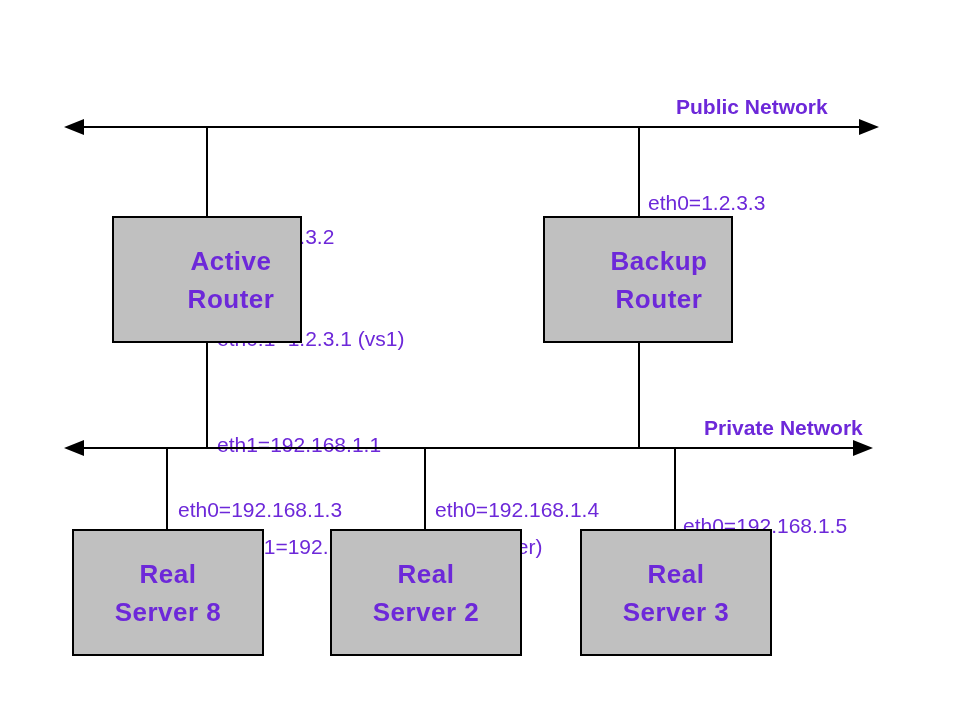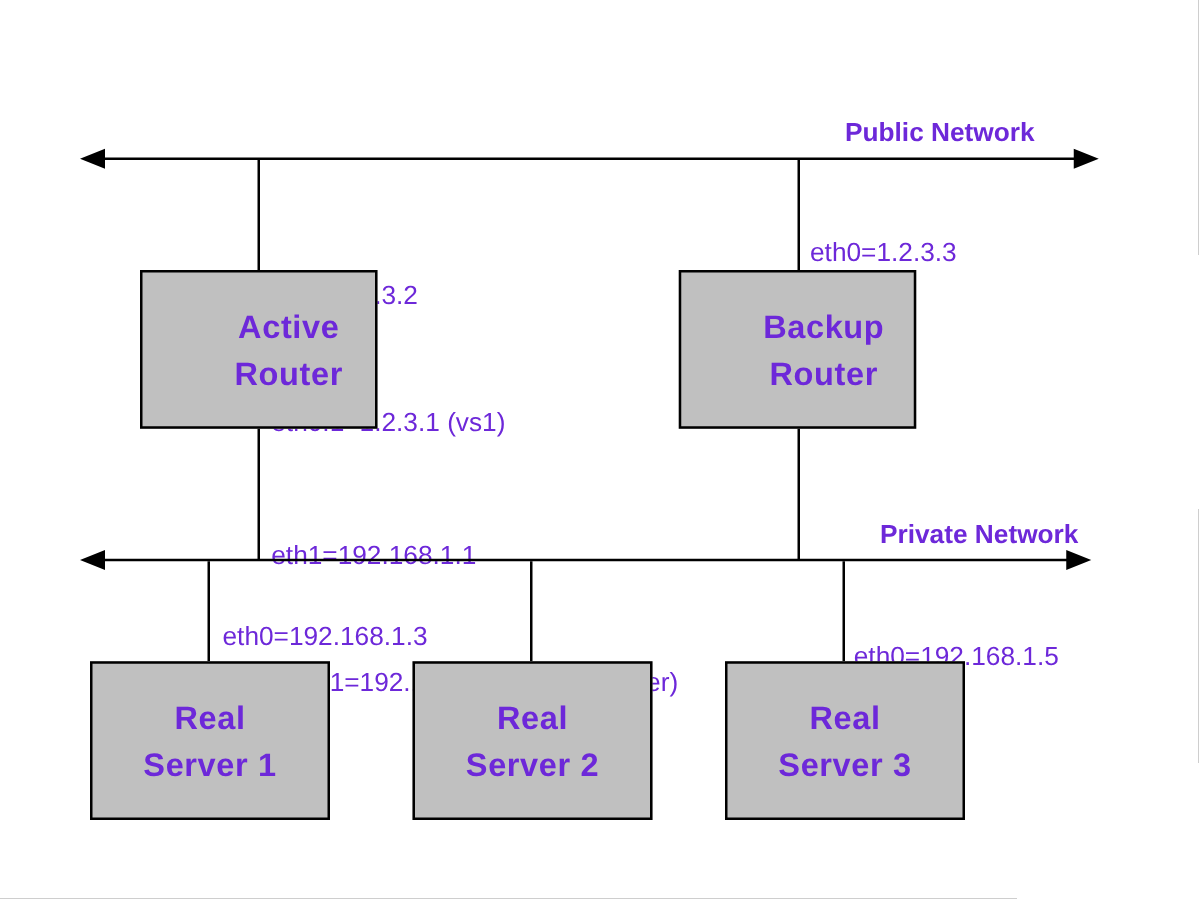--- a/index.html
+++ b/index.html
@@ -93,26 +93,27 @@
   <div class="bus-title" style="left:660px;top:416px;margin-left:44px;">Private Network</div>
   <div class="hline" style="left:78px;top:447px;width:779px;"></div>
   <div class="arrow left" style="left:64px;top:440px;"></div>
   <div class="arrow right" style="left:853px;top:440px;"></div>
 
   <div class="vline" style="left:166px;top:449px;height:80px;"></div>
   <div class="vline" style="left:424px;top:449px;height:80px;"></div>
   <div class="vline" style="left:674px;top:449px;height:80px;"></div>
 
   <div class="iface" style="left:178px;top:493px;">eth0=192.168.1.3</div>
+  <div class="iface" style="left:435px;top:493px;">eth0=192.168.1.4</div>
   <div class="iface" style="left:683px;top:493px;margin-top:16px;">eth0=192.168.1.5</div>
 
   <div class="node" style="left:72px;top:529px;width:192px;height:127px;">
     <div class="node-label">
       <span>Real</span><br>
-      <span>Server 1</span>
+      <span>Server 8</span>
     </div>
   </div>
   <div class="node" style="left:330px;top:529px;width:192px;height:127px;">
     <div class="node-label">
       <span>Real</span><br>
       <span>Server 2</span>
     </div>
   </div>
   <div class="node" style="left:580px;top:529px;width:192px;height:127px;">
     <div class="node-label">

